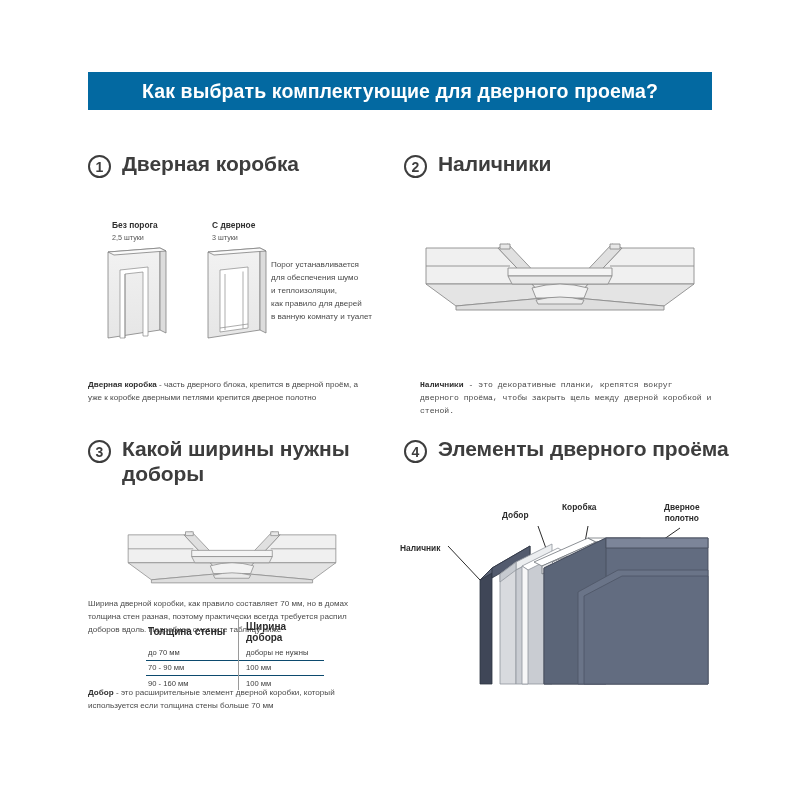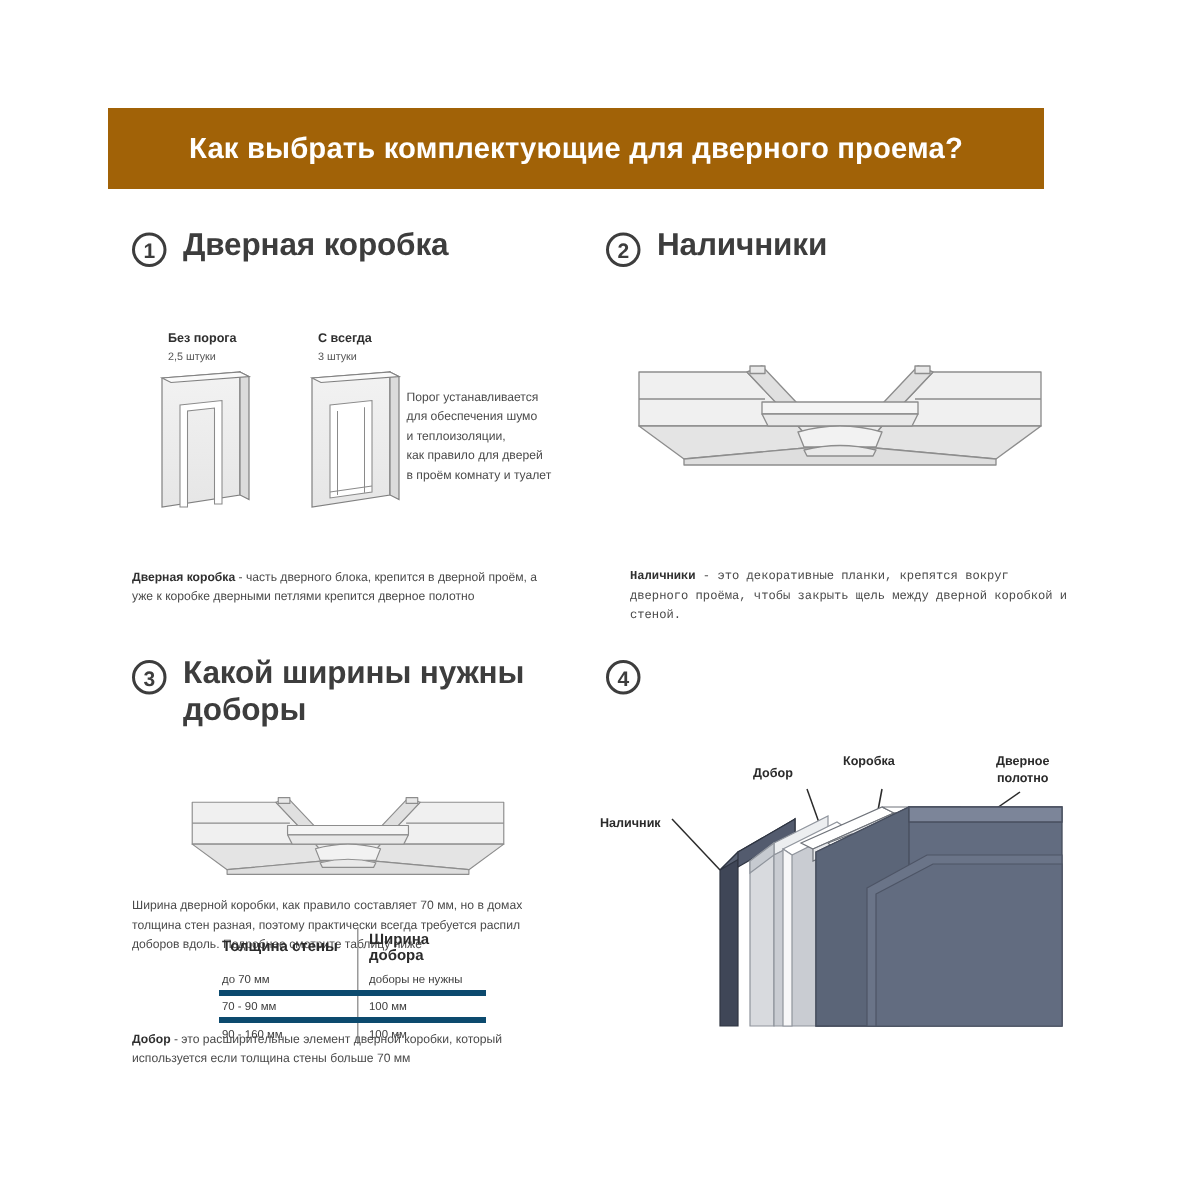--- a/index.html
+++ b/index.html
@@ -8,22 +8,22 @@
     background:#ffffff;
     font-family:"Liberation Sans","DejaVu Sans",sans-serif;
     color:#3a3a3a;
     overflow:hidden;
     position:relative;
   }
   .page{position:absolute;inset:0;}
 
   
   .banner{
-    position:absolute;left:72px;top:72px;width:624px;height:54px;
-    background:#a16207;
+    position:absolute;left:88px;top:72px;width:624px;height:38px;
+    background:#0369a1;
     display:flex;align-items:center;justify-content:center;
   }
   .banner-text{
     color:#ffffff;font-size:19.5px;font-weight:bold;letter-spacing:.1px;
     white-space:nowrap;
   }
 
   
   .sec-head{position:absolute;display:flex;align-items:flex-start;gap:11px;}
   .num{
@@ -57,21 +57,21 @@
   
   .tbl{position:absolute;left:146px;top:618px;width:178px;}
   .tbl table{border-collapse:collapse;width:100%;}
   .tbl td,.tbl th{
     font-size:7.6px;text-align:left;padding:2.6px 4px 2.6px 2px;
     color:#3d3d3d;font-weight:normal;
   }
   .tbl th{font-weight:bold;font-size:10px;color:#2b2b2b;padding-bottom:3px;}
   .tbl .c1{width:86px;border-right:1px solid #9a9a9a;}
   .tbl .c2{padding-left:7px;}
-  .tbl tbody tr{border-top:4px solid #0c4a6e;}
+  .tbl tbody tr{border-top:1px solid #0c4a6e;}
   .tbl tbody tr:first-child{border-top:none;}
   .tbl .rule-bottom{border-bottom:1px solid #9a9a9a;}
 
   svg{display:block;overflow:visible;}
 </style>
 </head>
 <body>
 
 <div class="page">
 
@@ -79,21 +79,21 @@
     <div class="banner-text">Как выбрать комплектующие для дверного проема?</div>
   </div>
 
   <div class="sec-head" style="left:88px;top:152px;">
     <div class="num">1</div>
     <div class="sec-title">Дверная коробка</div>
   </div>
 
   <div class="small-lbl" style="left:112px;top:220px;">Без порога</div>
   <div class="small-sub" style="left:112px;top:233px;">2,5 штуки</div>
-  <div class="small-lbl" style="left:212px;top:220px;">С всегда</div>
+  <div class="small-lbl" style="left:212px;top:220px;">С дверное</div>
   <div class="small-sub" style="left:212px;top:233px;">3 штуки</div>
 
   <svg style="position:absolute;left:104px;top:244px;" width="180" height="100" viewBox="0 0 180 100">
     <defs>
       <linearGradient id="pan" x1="0" y1="0" x2="0" y2="1">
         <stop offset="0" stop-color="#f2f2f2"></stop>
           <stop offset="1" stop-color="#e6e6e6"></stop>
       </linearGradient>
     </defs>
 
@@ -114,21 +114,21 @@
       <line x1="21" y1="30" x2="21" y2="86" stroke="#8a8a8a" stroke-width="0.7"></line>
       <line x1="39" y1="27.5" x2="39" y2="84.5" stroke="#8a8a8a" stroke-width="0.7"></line>
       <line x1="16" y1="84" x2="44" y2="80" stroke="#8a8a8a" stroke-width="0.7"></line>
     </g>
   </svg>
 
   <div class="para" style="left:271px;top:258px;width:120px;white-space:pre-line;">Порог устанавливается
 для обеспечения шумо
 и теплоизоляции,
 как правило для дверей
-в проём комнату и туалет</div>
+в ванную комнату и туалет</div>
 
   <div class="para" style="left:88px;top:378px;width:282px;">
     <b>Дверная коробка</b><span> - часть дверного блока, крепится в дверной проём, а уже к коробке дверными петлями крепится дверное полотно</span>
   </div>
 
   <div class="sec-head" style="left:404px;top:152px;">
     <div class="num">2</div>
     <div class="sec-title">Наличники</div>
   </div>
 
@@ -209,20 +209,21 @@
       </tbody>
     </table>
   </div>
 
   <div class="para" style="left:88px;top:686px;width:290px;">
     <b>Добор</b><span> - это расширительные элемент дверной коробки, который используется если толщина стены больше  70 мм</span>
   </div>
 
   <div class="sec-head" style="left:404px;top:437px;">
     <div class="num">4</div>
+    <div class="sec-title">Элементы дверного проёма</div>
   </div>
 
   <svg style="position:absolute;left:392px;top:512px;" width="316" height="200" viewBox="0 0 316 200">
 
     <g stroke="#2b2b2b" stroke-width="1" fill="none">
       <line x1="56" y1="34" x2="88" y2="68"></line>
       <line x1="146" y1="14" x2="156" y2="42"></line>
       <line x1="196" y1="14" x2="190" y2="46"></line>
       <line x1="288" y1="16" x2="242" y2="48"></line>
     </g>

